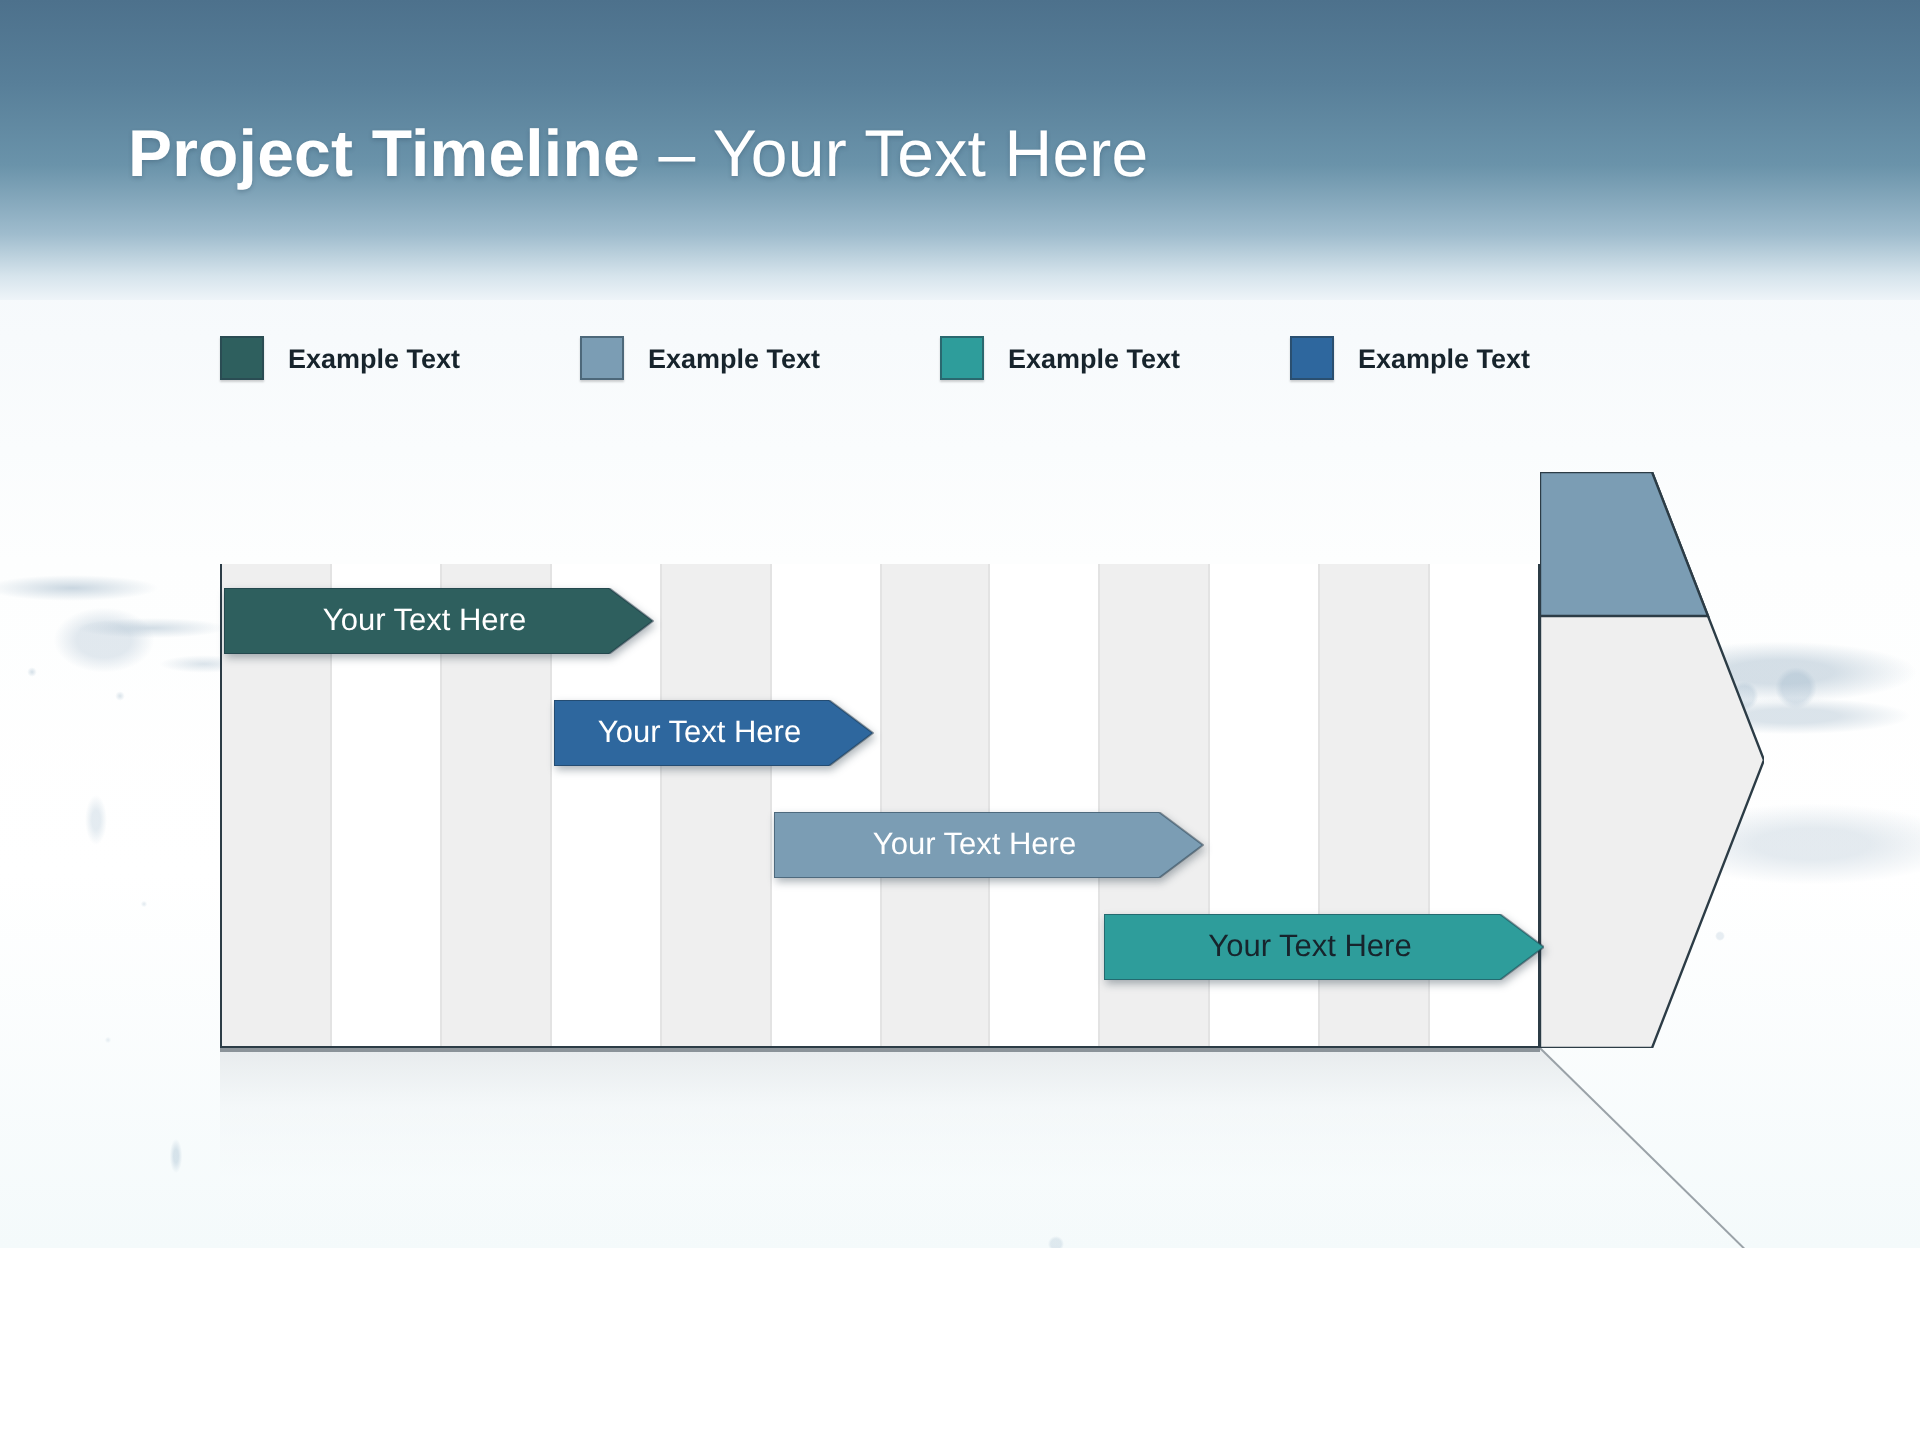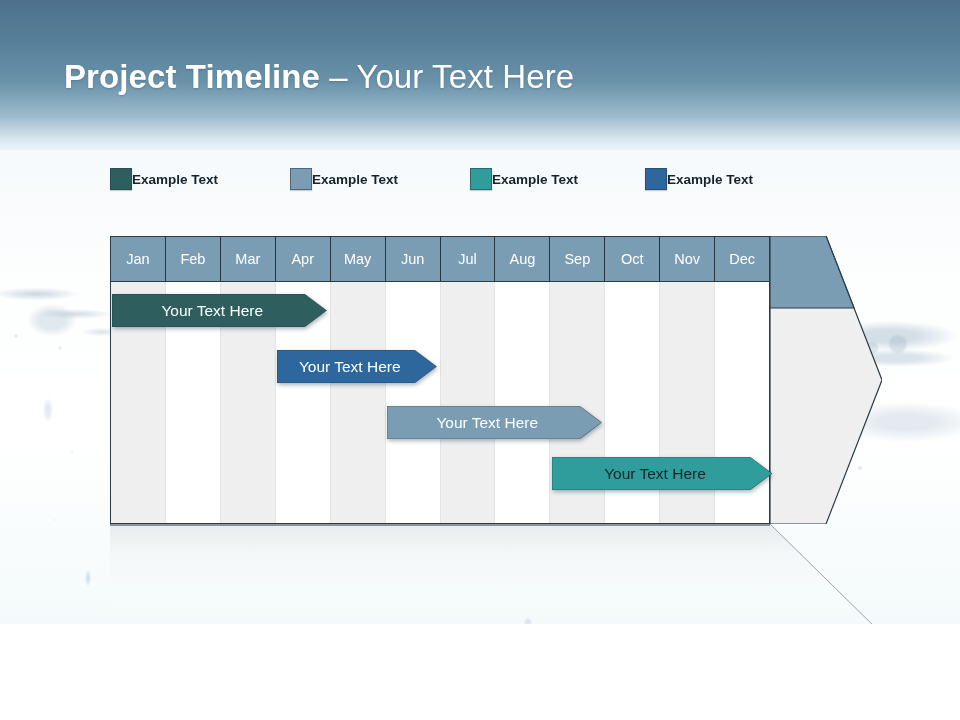--- a/index.html
+++ b/index.html
@@ -123,20 +123,21 @@
     white-space: nowrap;
   }
   .legend-swatch {
     width: 20px;
     height: 20px;
     border: 1px solid rgba(40,60,75,.55);
     box-shadow: 0 1px 1px rgba(0,0,0,.18);
     flex: 0 0 auto;
   }
   .legend-label {
+    margin-left: 12px;
     font-size: 13.5px;
     font-weight: bold;
     color: #17242c;
   }
 
   
   #timeline {
     position: absolute;
     left: 110px;
     top: 236px;
@@ -271,34 +272,20 @@
       </div>
     </div>
 
   <div id="timeline">
 
     <svg id="arrow-head" viewBox="0 0 112 288" preserveAspectRatio="none">
       <polygon points="0,0 56,0 112,144 56,288 0,288" fill="#efefef" stroke="#2c3c46" stroke-width="1.2"></polygon>
       <polygon points="0,0 56,0 84,72 0,72" fill="#7b9db4" stroke="#2c3c46" stroke-width="1.2"></polygon>
     </svg>
 
-    <div id="grid-head">
-        <div class="month-cell">Jan</div>
-        <div class="month-cell">Feb</div>
-        <div class="month-cell">Mar</div>
-        <div class="month-cell">Apr</div>
-        <div class="month-cell">May</div>
-        <div class="month-cell">Jun</div>
-        <div class="month-cell">Jul</div>
-        <div class="month-cell">Aug</div>
-        <div class="month-cell">Sep</div>
-        <div class="month-cell">Oct</div>
-        <div class="month-cell">Nov</div>
-        <div class="month-cell">Dec</div>
-      </div>
     <div id="grid-body">
         <div class="body-col shaded"></div>
         <div class="body-col"></div>
         <div class="body-col shaded"></div>
         <div class="body-col"></div>
         <div class="body-col shaded"></div>
         <div class="body-col"></div>
         <div class="body-col shaded"></div>
         <div class="body-col"></div>
         <div class="body-col shaded"></div>

